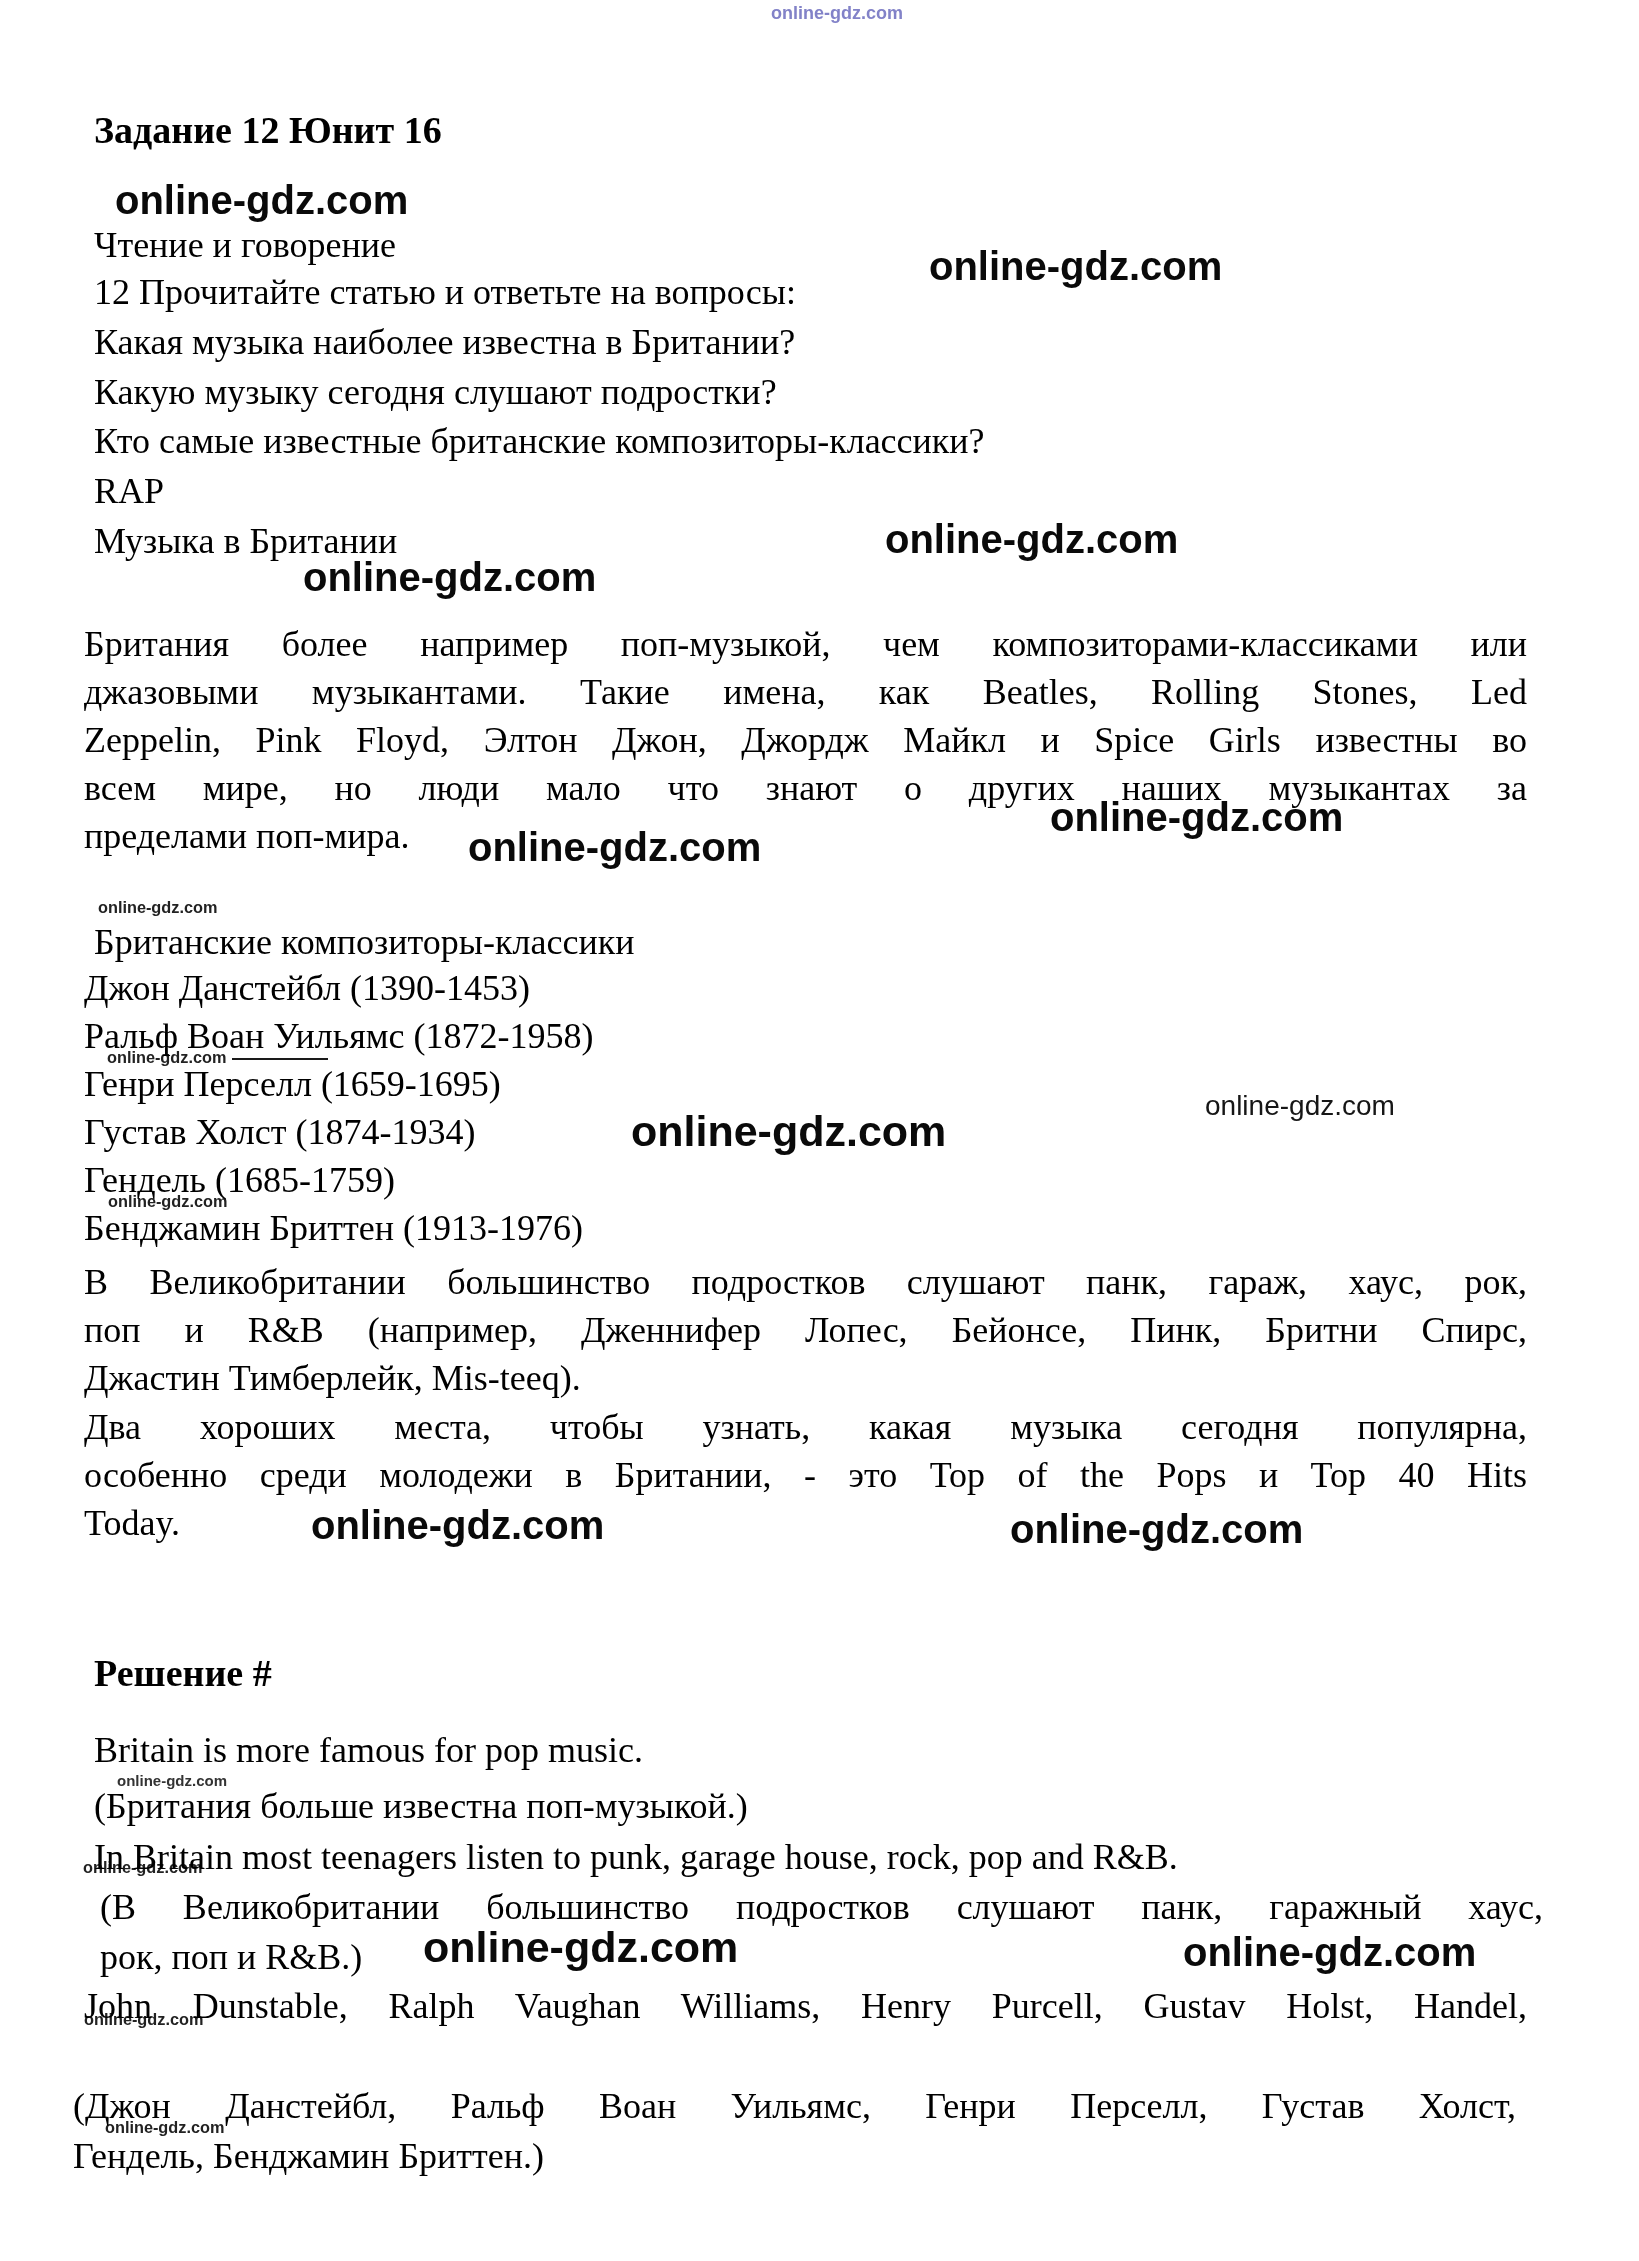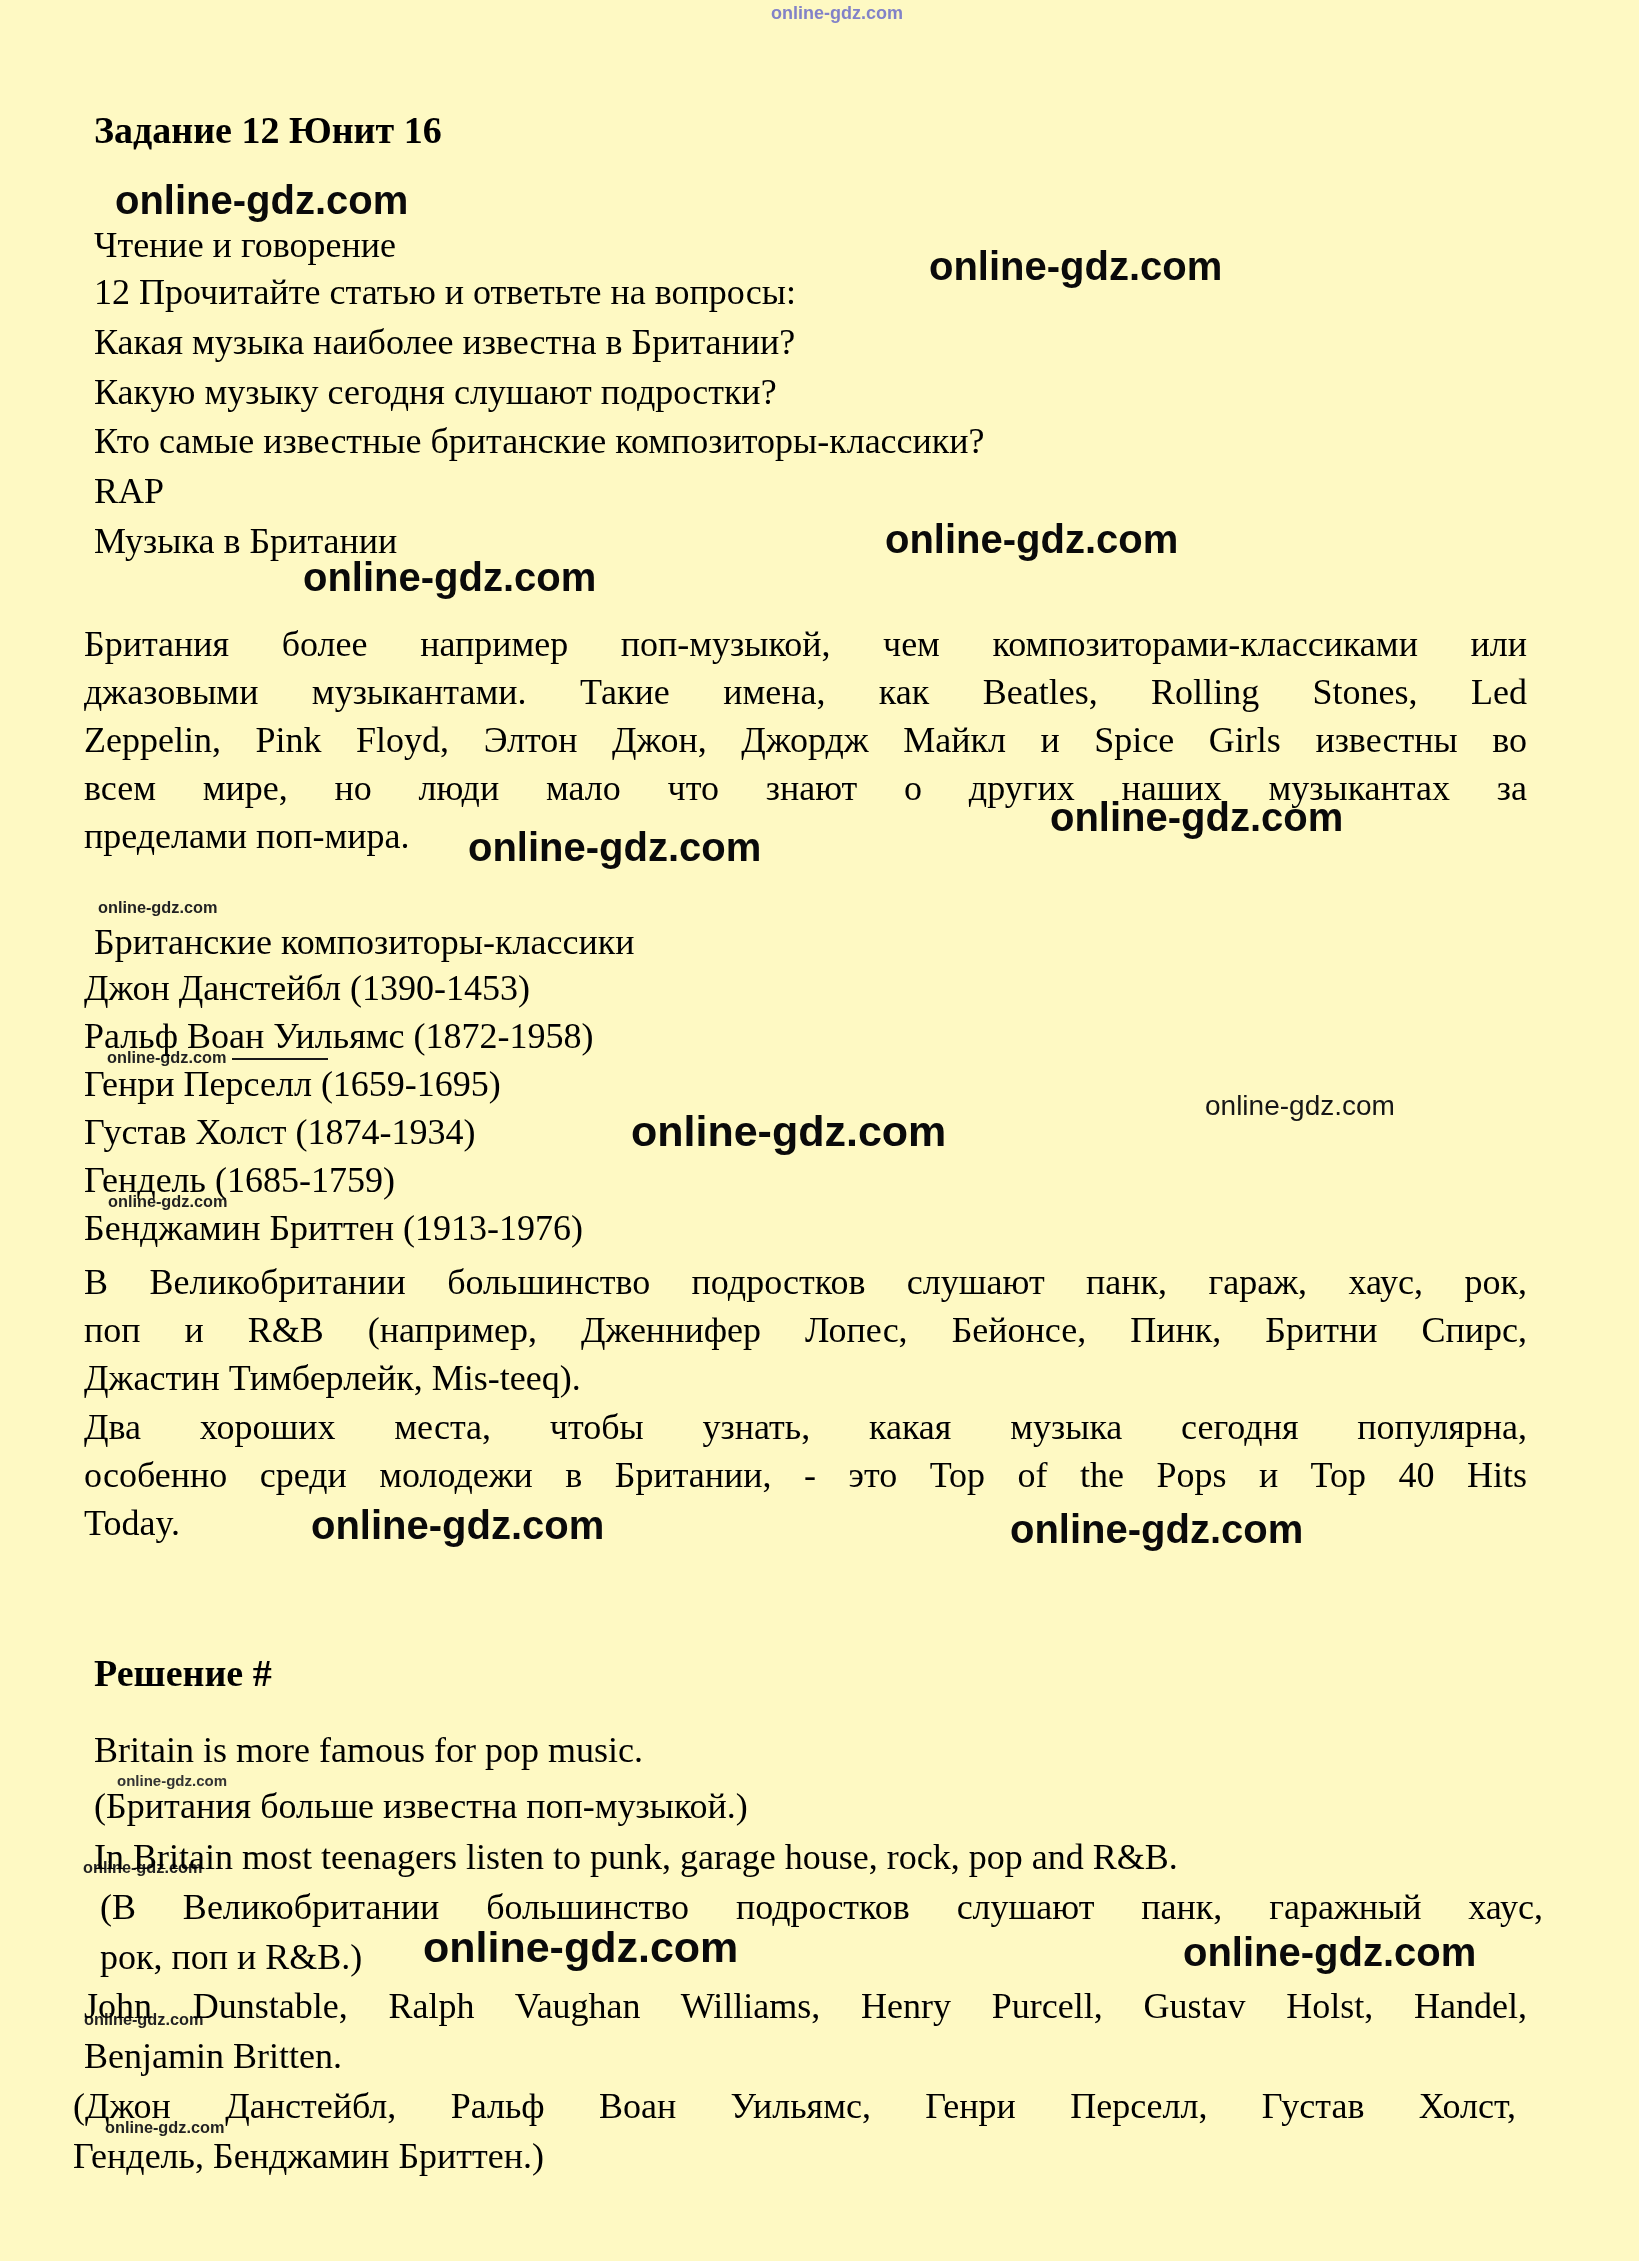--- a/index.html
+++ b/index.html
@@ -1,19 +1,19 @@
 <!DOCTYPE html>
 <html style="font-size:12px"><head>
 <meta charset="utf-8">
 <style>
   html,body { margin:0; padding:0; background:#e8e8e8; }
   .page {
     position:relative;
     width:1639px; height:2261px;
-    background:#fef9c3;
+    background:#ffffff;
     overflow:hidden;
     font-family:"Liberation Serif","DejaVu Serif",serif;
     color:#000000;
   }
   .abs { position:absolute; }
   
   .t {
     font-size:36px;
     line-height:48px;
     white-space:nowrap;
@@ -118,21 +118,20 @@
   <div class="abs t t-bold" style="left:84px; top:1649px;">Решение #</div>
   <div class="abs t" style="left:84px; top:1726px;">Britain is more famous for pop music.</div>
   <div class="abs t" style="left:84px; top:1782px;">(Британия больше известна поп-музыкой.)</div>
   <div class="abs t" style="left:84px; top:1833px;">In Britain most teenagers listen to punk, garage house, rock, pop and R&amp;B.</div>
   <div class="abs block block-sol" style="left:84px; top:1882px;margin-left:16px;">
       <div class="stretch">(В Великобритании большинство подростков слушают панк, гаражный хаус,</div>
       <div>рок, поп и R&amp;B.)</div>
     </div>
   <div class="abs block block-sol" style="left:84px; top:1981px;">
       <div class="stretch">John Dunstable, Ralph Vaughan Williams, Henry Purcell, Gustav Holst, Handel,</div>
-      <div>Benjamin Britten.</div>
     </div>
   <div class="abs block block-sol" style="left:73px; top:2081px;">
       <div class="stretch">(Джон Данстейбл, Ральф Воан Уильямс, Генри Перселл, Густав Холст,</div>
       <div>Гендель, Бенджамин Бриттен.)</div>
     </div>
 
 </div>
 
 
 </body></html>

